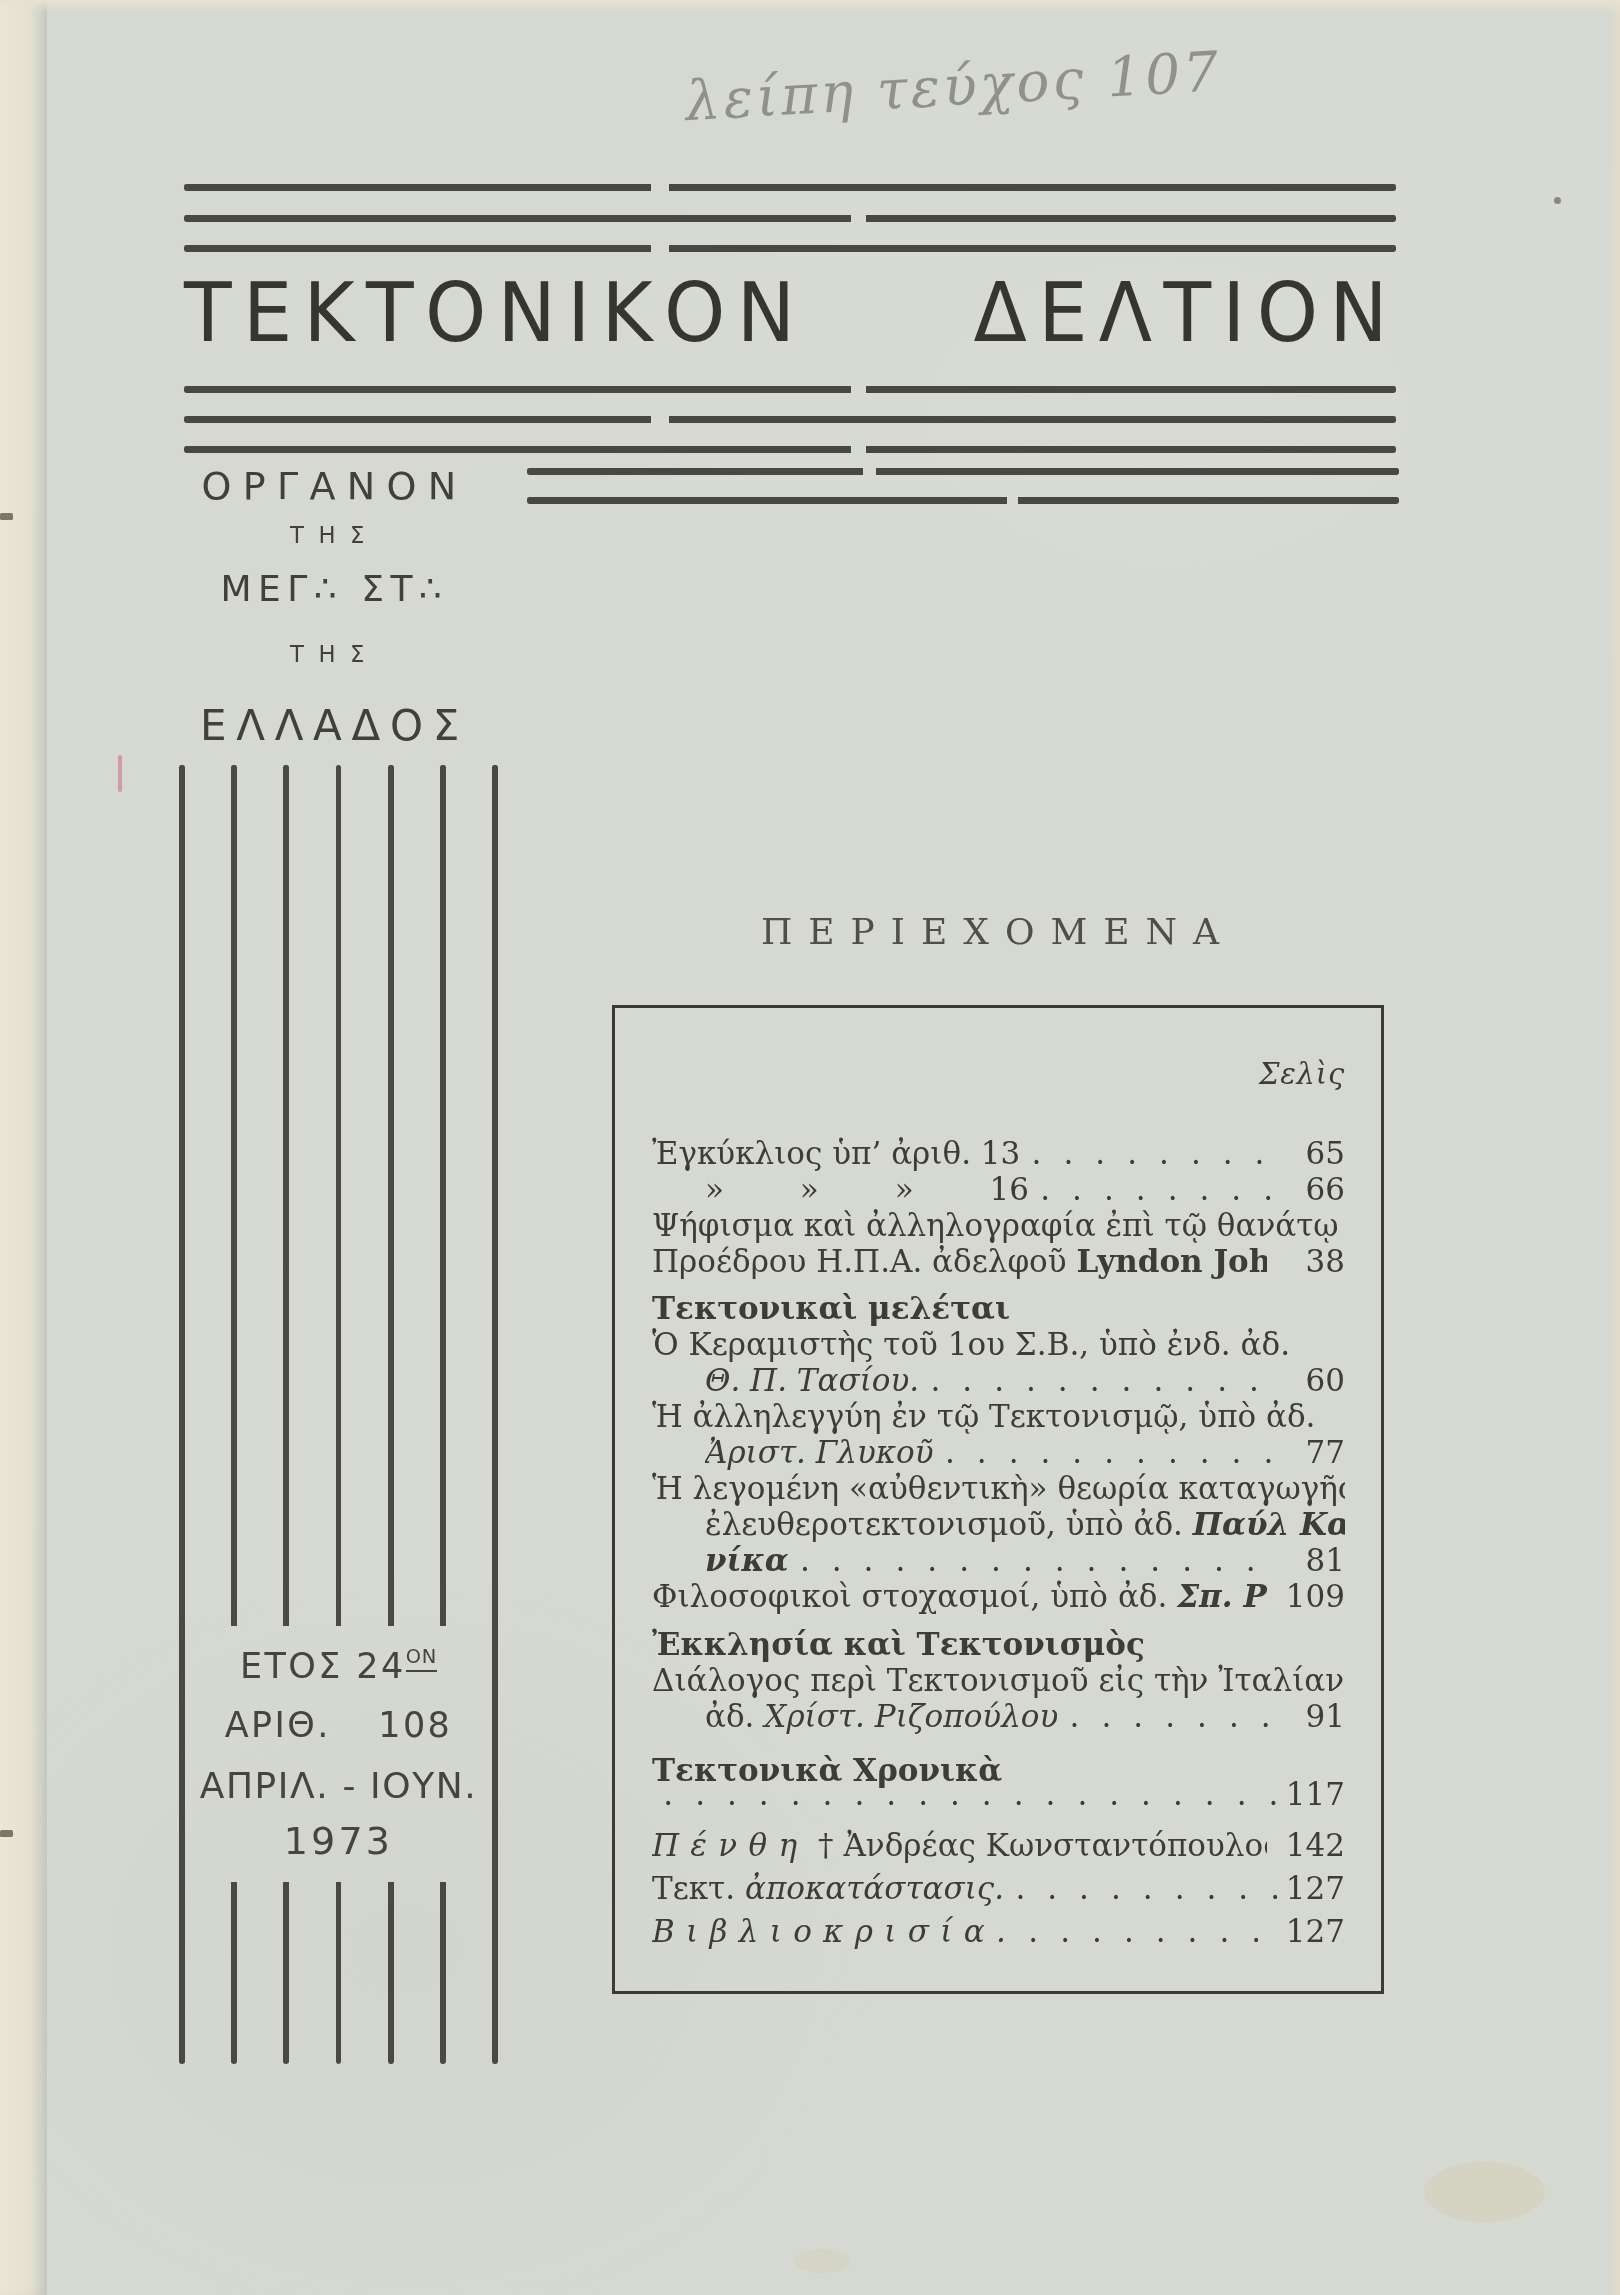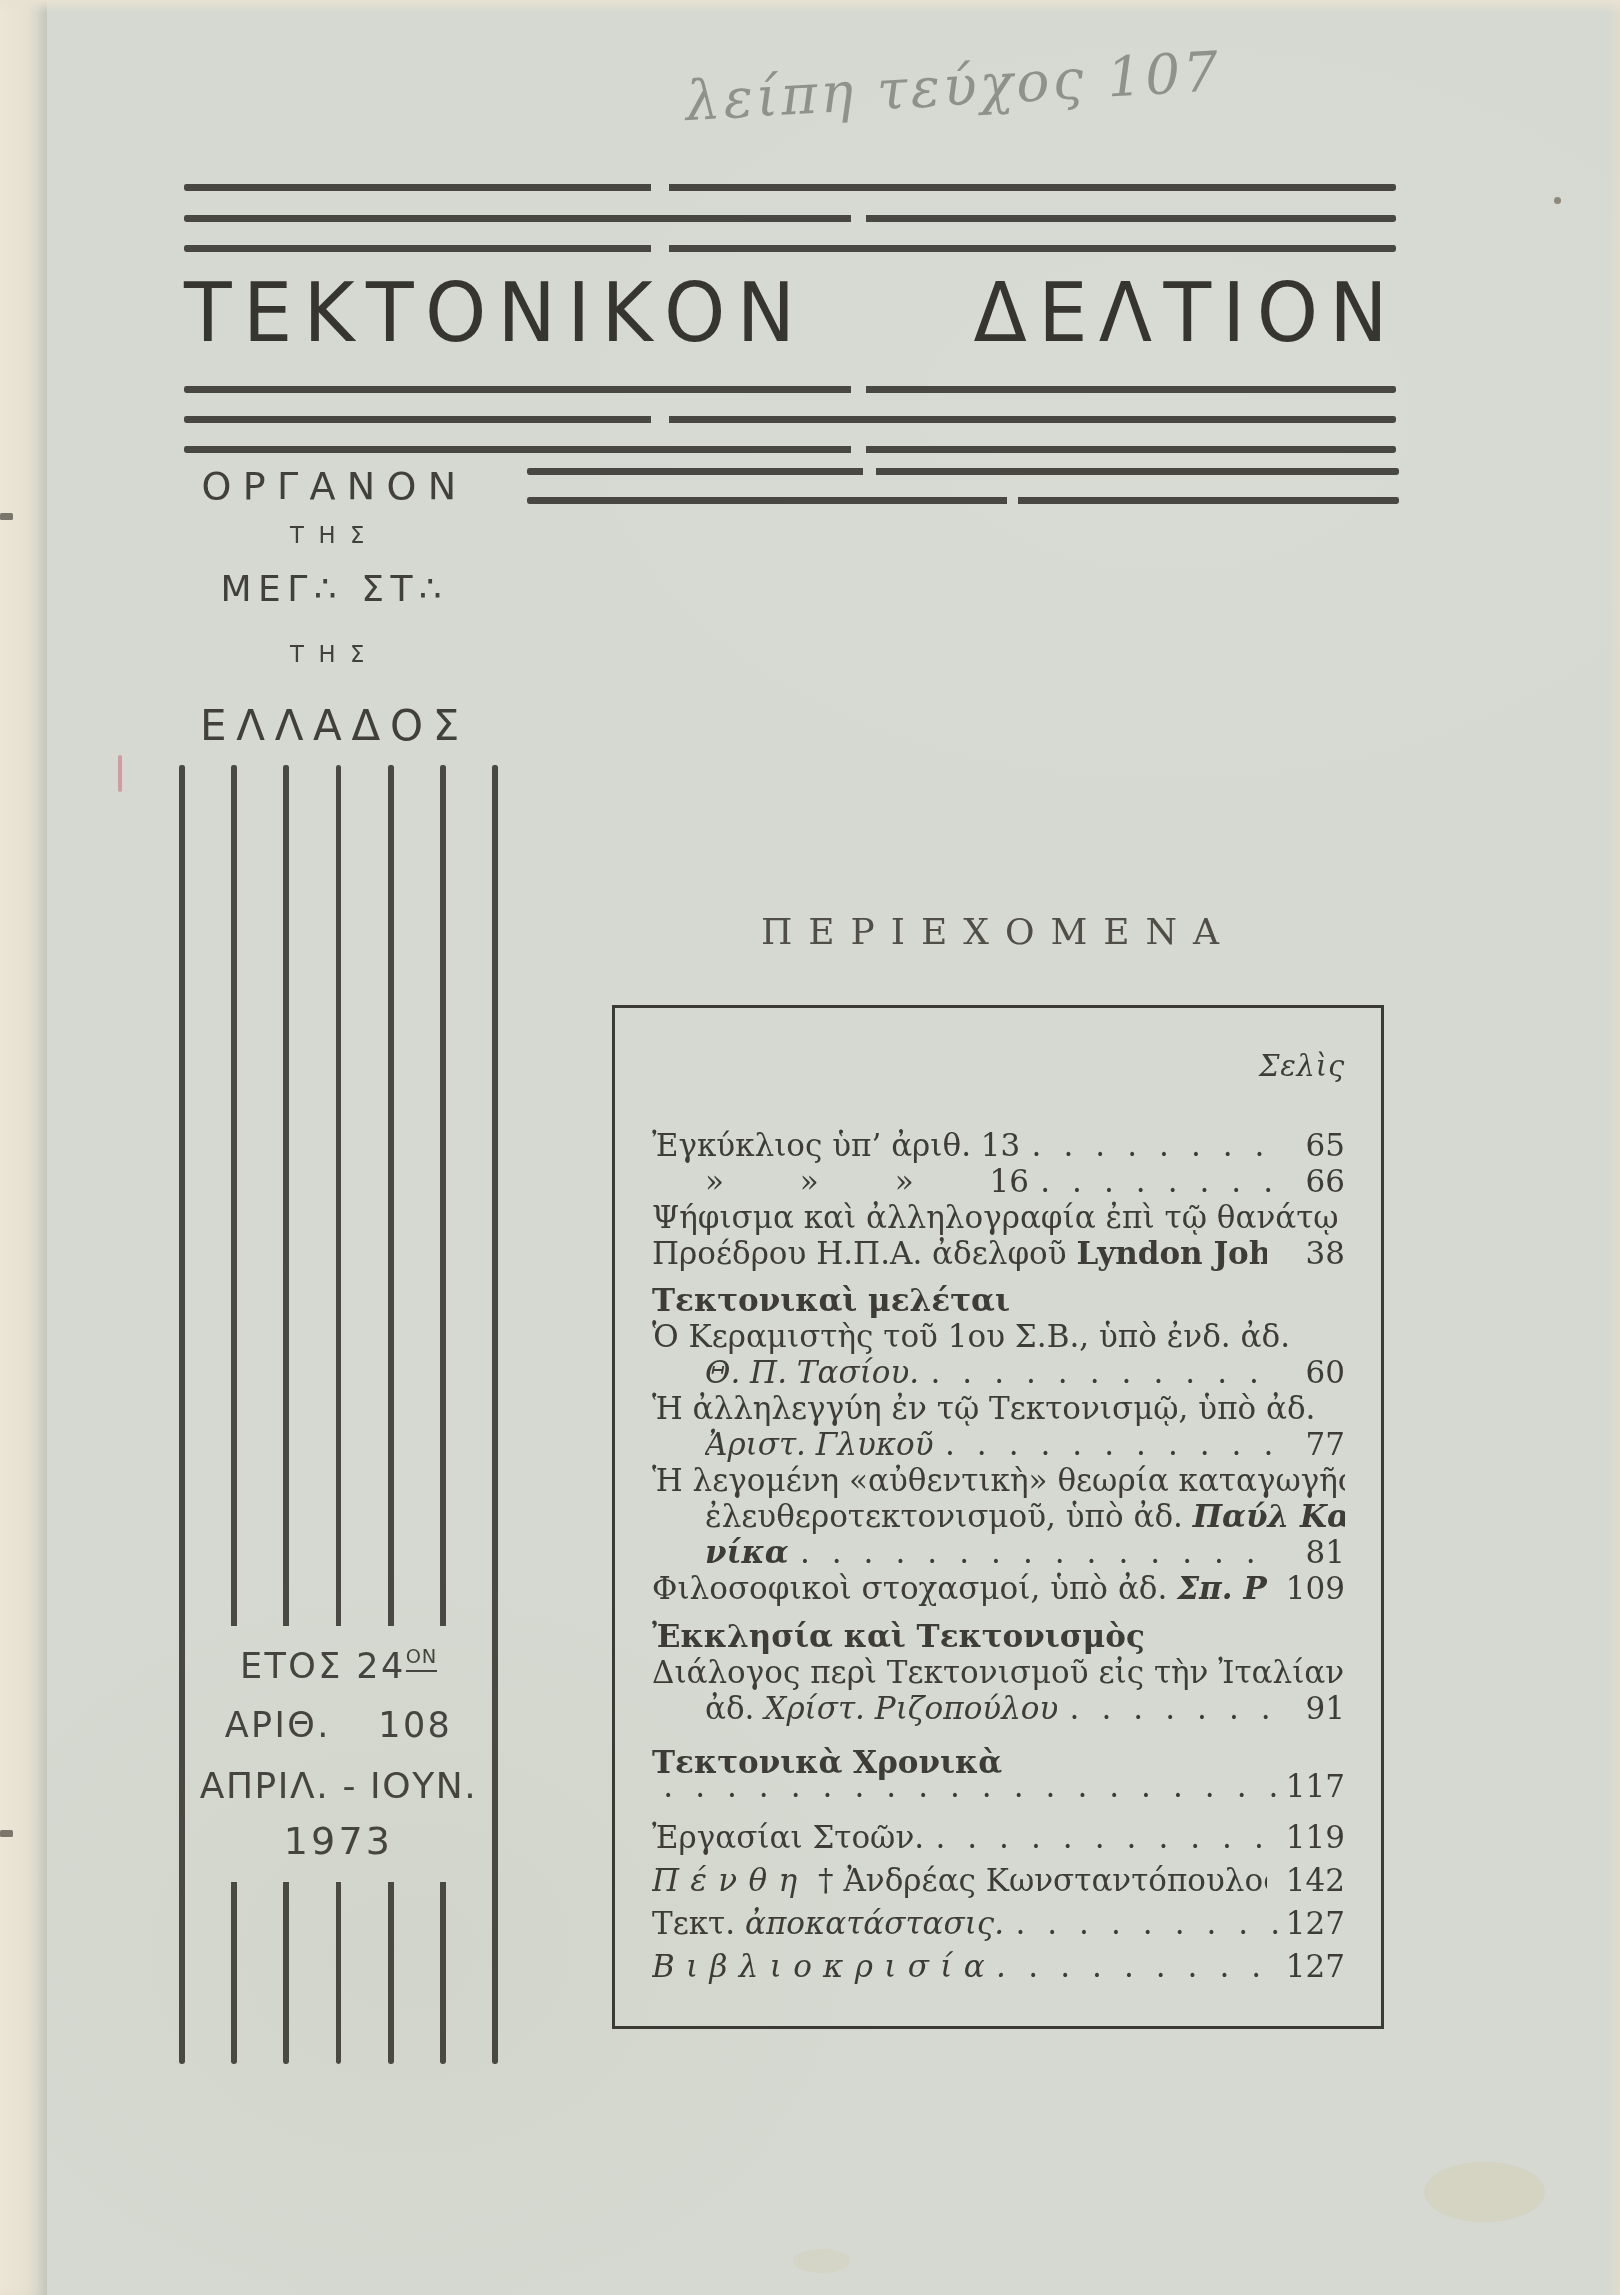--- a/index.html
+++ b/index.html
@@ -66,21 +66,21 @@
   .issue-sup{font-size:19.4px;vertical-align:14.6px;letter-spacing:0.8px;
     border-bottom:2.4px solid #45443e;padding-bottom:1.6px;}
   .issue-number{font-size:35px;margin-top:24px;word-spacing:34px;letter-spacing:2.4px;}
   .issue-months{font-size:36px;margin-top:25px;letter-spacing:1.6px;white-space:nowrap;}
   .issue-year{font-size:38px;margin-top:18px;letter-spacing:3.2px;}
 
   
   .toc-heading-main{position:absolute;left:612px;top:911px;width:772px;text-align:center;
     font-family:"DejaVu Serif",serif;font-size:36px;letter-spacing:16px;color:#504e47;}
   .toc-box{position:absolute;left:612px;top:1005px;width:772px;box-sizing:border-box;
-    border:3.2px solid #3b3a34;padding:0 36px 50px 37px;color:var(--ink,#3e3c36);}
+    border:3.2px solid #3b3a34;padding:8px 36px 50px 37px;color:var(--ink,#3e3c36);}
   .toc-selis{margin-top:40px;height:36px;line-height:36px;text-align:right;
     font-style:italic;font-size:29px;letter-spacing:0.8px;}
   .toc-gap{height:31px;}
   .toc-row{display:flex;align-items:baseline;height:36px;line-height:36px;
     font-size:31px;white-space:nowrap;}
   .toc-row.toc-tall{height:43px;line-height:43px;}
   .toc-row.mt-sm{margin-top:11.3px;}
   .toc-row.mt-lg{margin-top:18px;}
   .toc-row.toc-indent{padding-left:53px;}
   .toc-text{flex:0 1 auto;overflow:hidden;margin-top:12px;}
@@ -227,25 +227,20 @@
           <span class="toc-page">91</span>
         </div>
         <div class="toc-row toc-heading mt-lg">
           <span class="toc-text"><span class="seg-bold">Τεκτονικὰ Χρονικὰ</span></span>
         </div>
         <div class="toc-row">
           <span class="toc-leader"></span>
           <span class="toc-page">117</span>
         </div>
         <div class="toc-row toc-tall">
-          <span class="toc-text"><span class="seg-plain">Ἐργασίαι Στοῶν.</span></span>
-          <span class="toc-leader"></span>
-          <span class="toc-page">119</span>
-        </div>
-        <div class="toc-row toc-tall">
           <span class="toc-text"><span class="seg-spaced">Πένθη</span><span class="seg-plain"> † Ἀνδρέας Κωνσταντόπουλος.</span></span>
           <span class="toc-leader"></span>
           <span class="toc-page">142</span>
         </div>
         <div class="toc-row toc-tall">
           <span class="toc-text"><span class="seg-plain">Τεκτ. </span><span class="seg-italic">ἀποκατάστασις.</span></span>
           <span class="toc-leader"></span>
           <span class="toc-page">127</span>
         </div>
         <div class="toc-row toc-tall">

